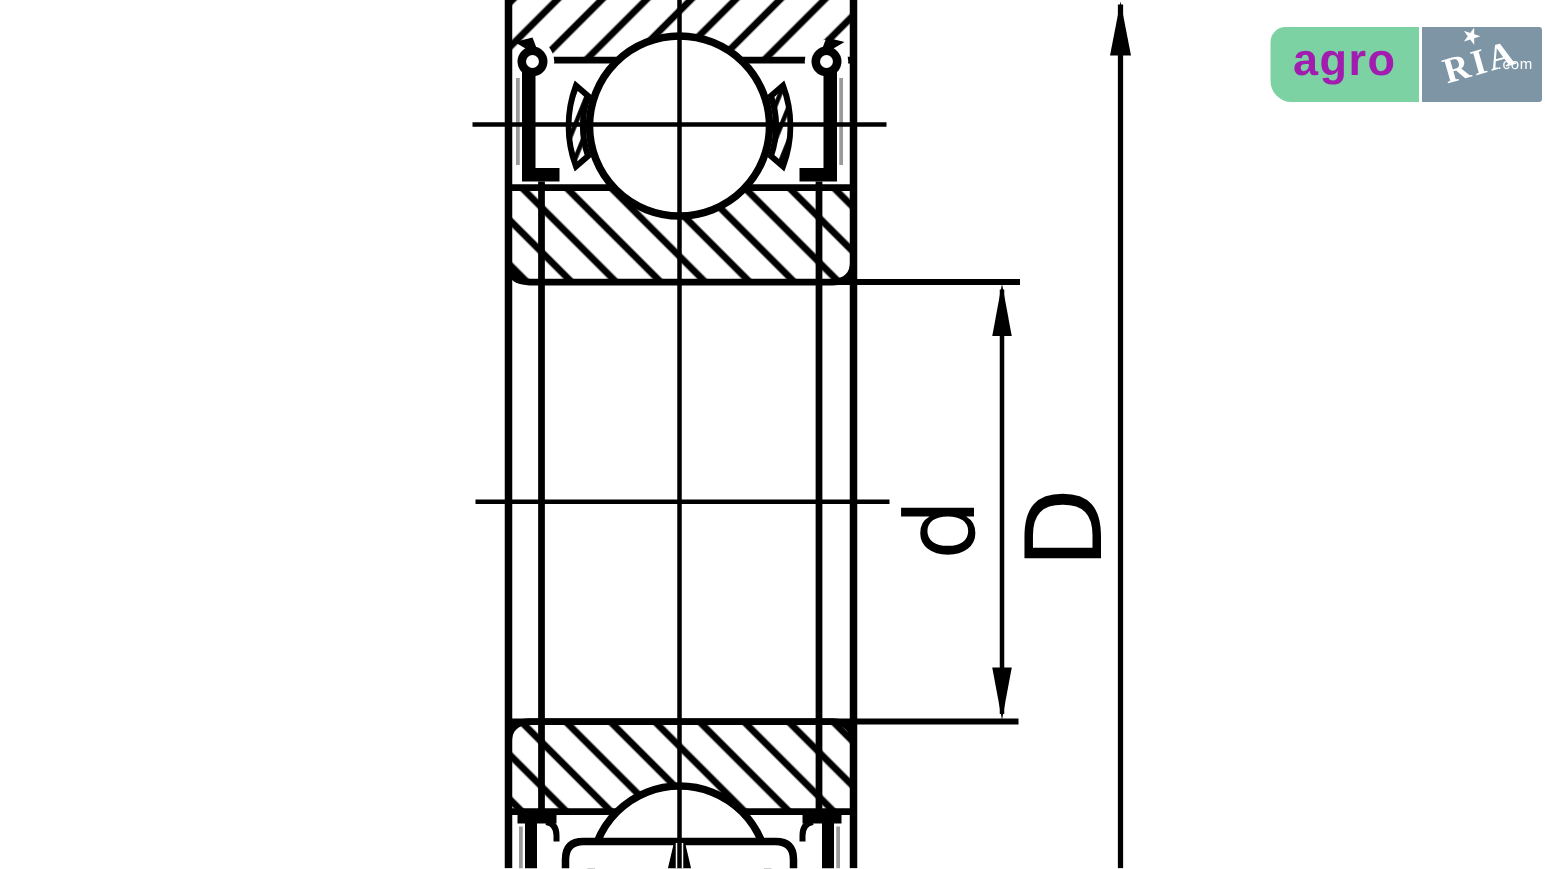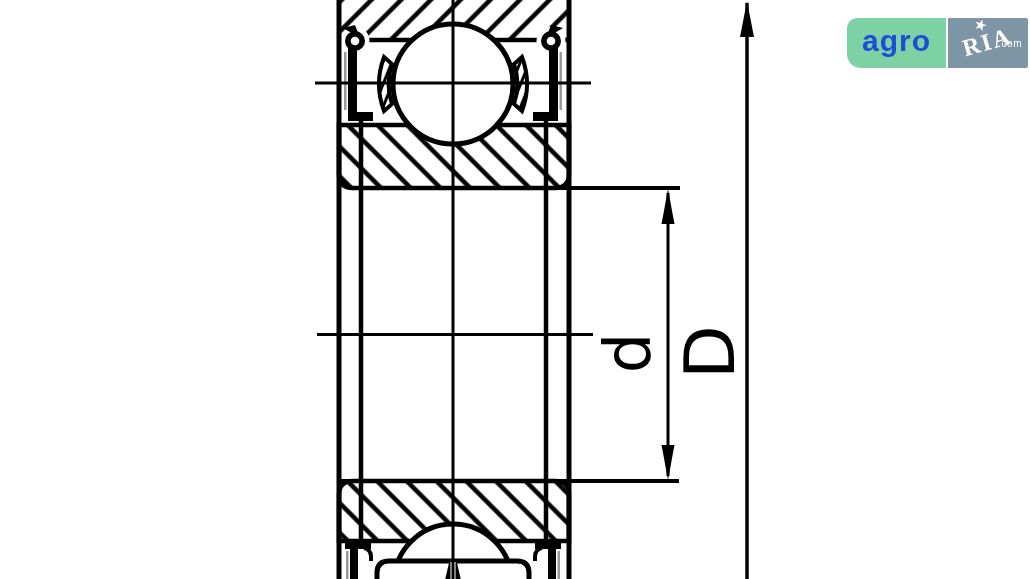--- a/index.html
+++ b/index.html
@@ -14,21 +14,21 @@
   }
   .logo{
     position:absolute;left:847px;top:18px;height:50px;
     display:flex;align-items:stretch;
   }
   .logo-green{
     width:99px;border-radius:10px 0 0 14px;margin-right:2px;
     display:flex;align-items:center;justify-content:center;
   }
   .logo-green .brand{
-    color:#1d4ed8;font-weight:700;font-size:30px;letter-spacing:1px;
+    color:#a21caf;font-weight:700;font-size:30px;letter-spacing:1px;
     line-height:1;transform:translateY(-2px);
   }
   .logo-slate{
     width:80px;border-radius:0 2px 2px 0;position:relative;overflow:hidden;
   }
   .logo-slate .ria{
     position:absolute;left:14px;top:12px;color:#fff;
     font-family:"Liberation Serif",serif;font-weight:700;font-size:24px;
     letter-spacing:2px;transform:rotate(-16deg);line-height:1;
   }

